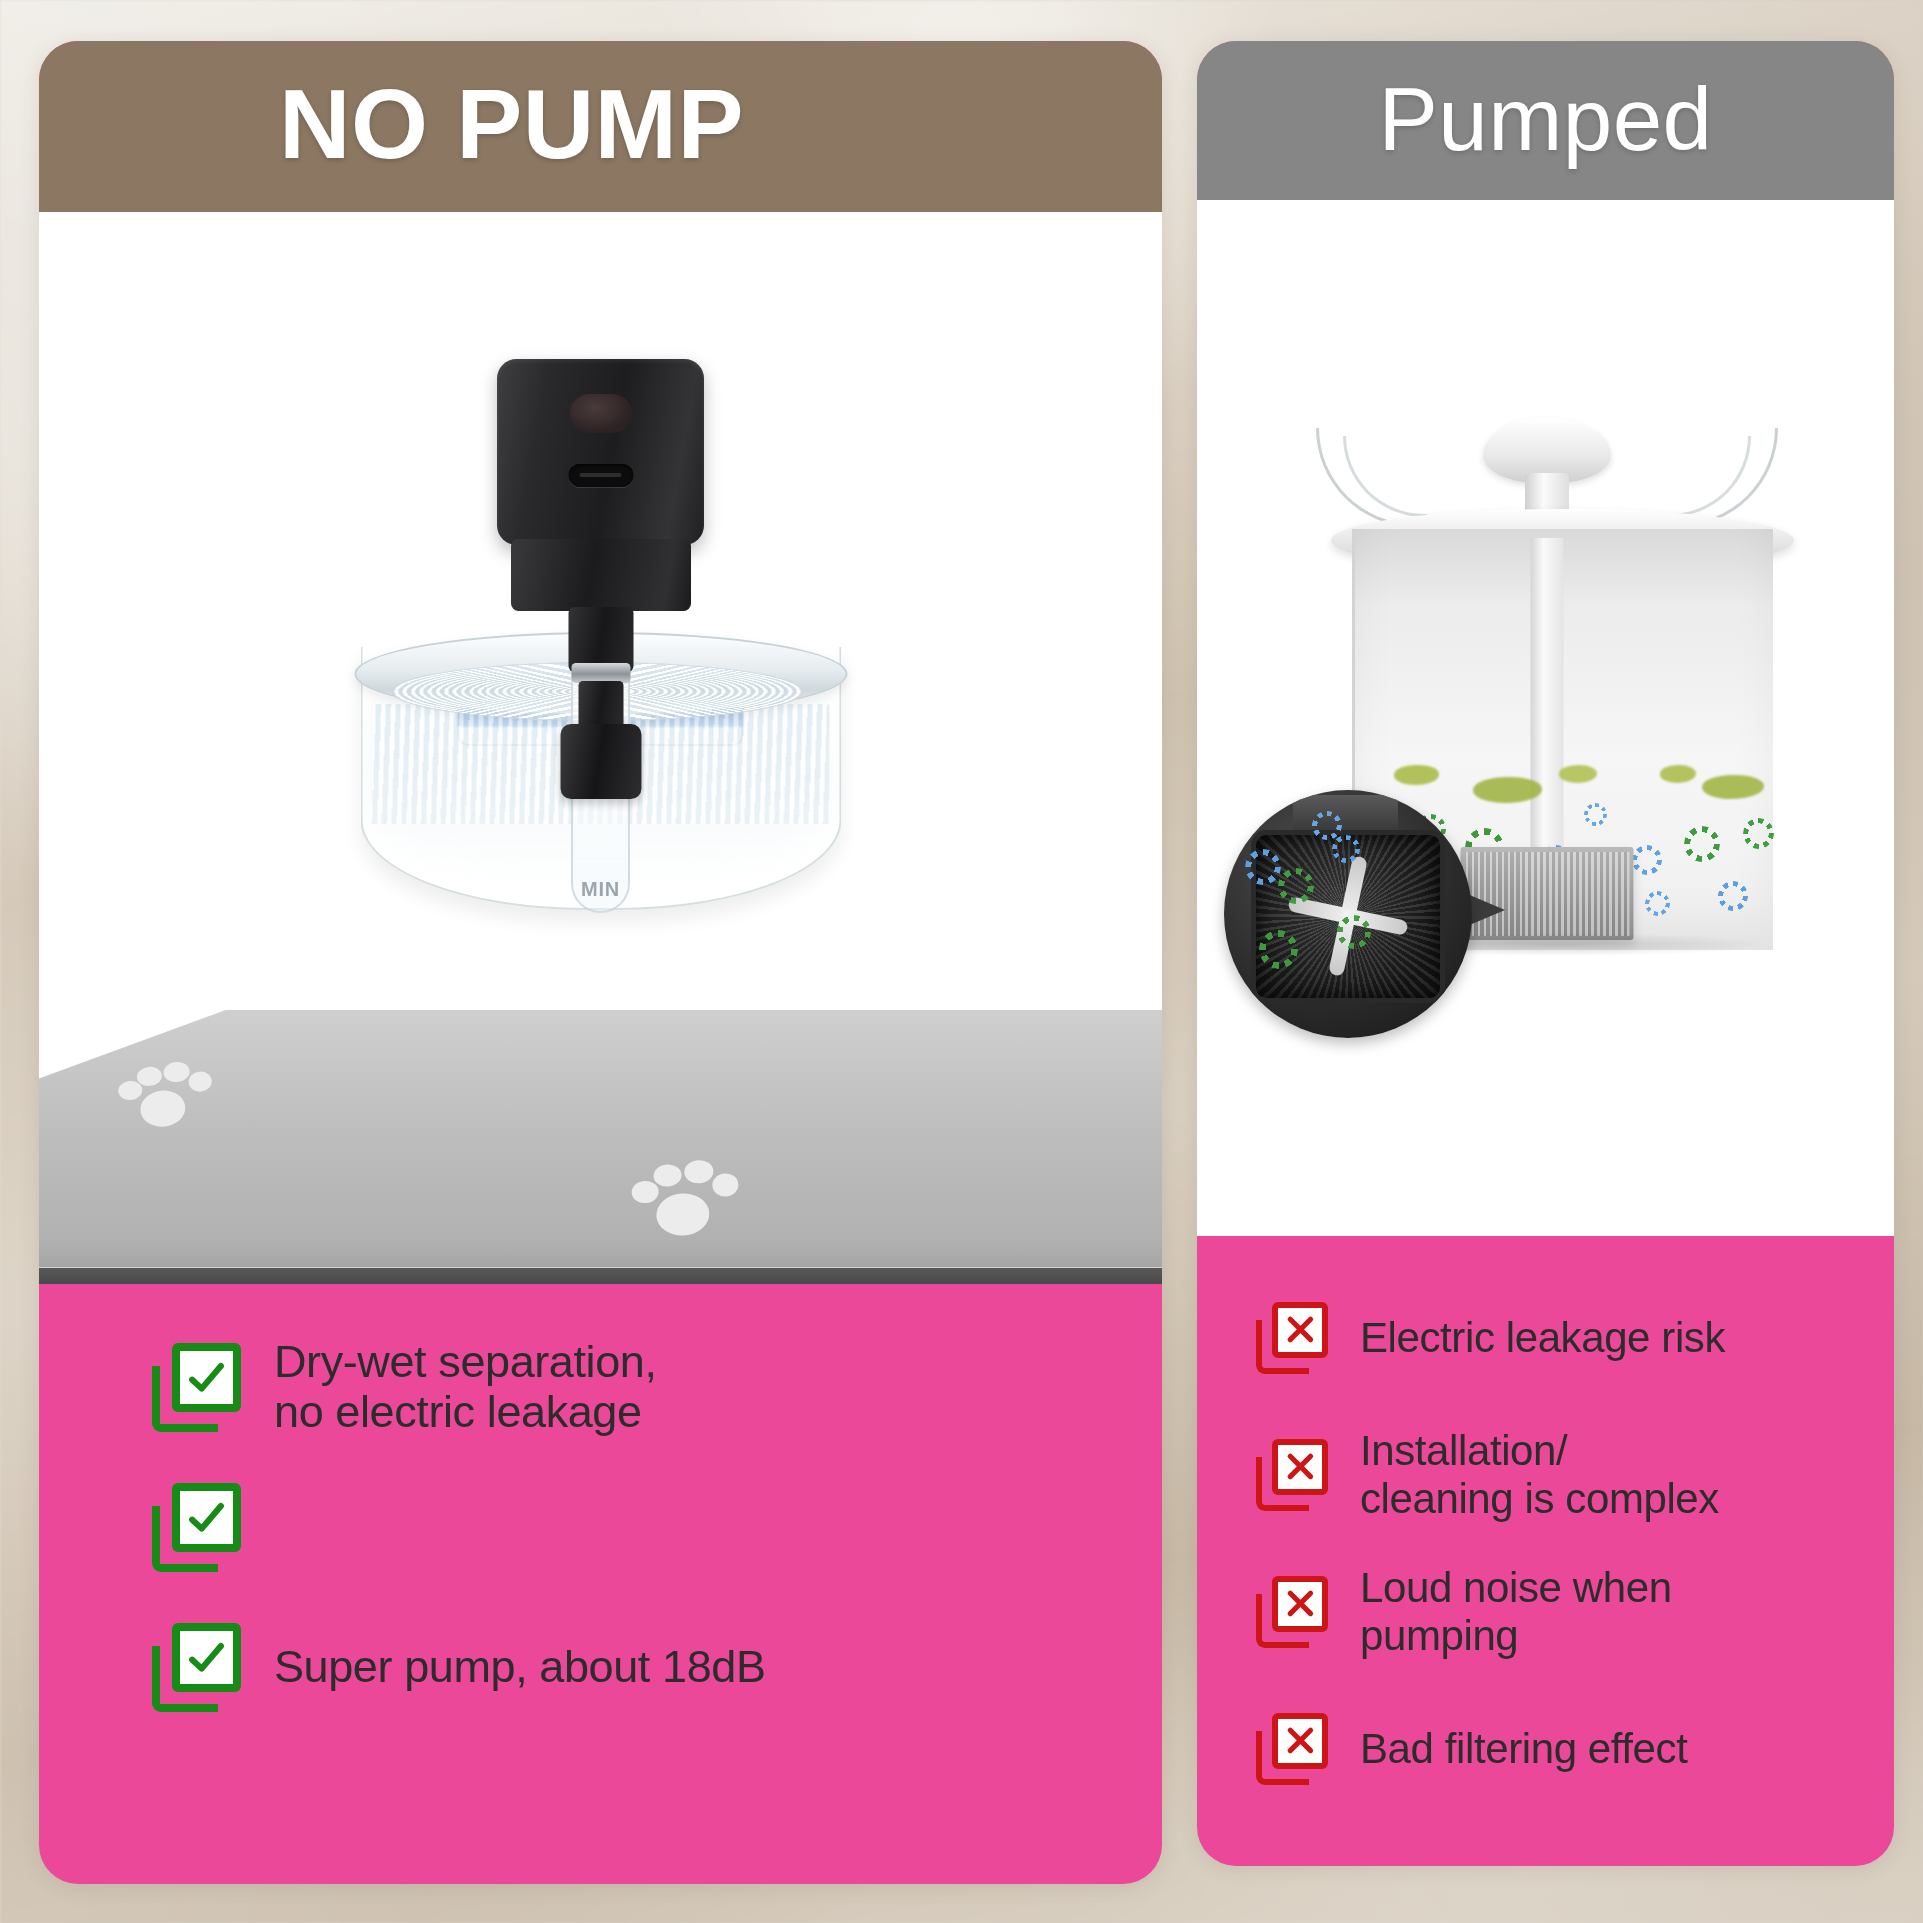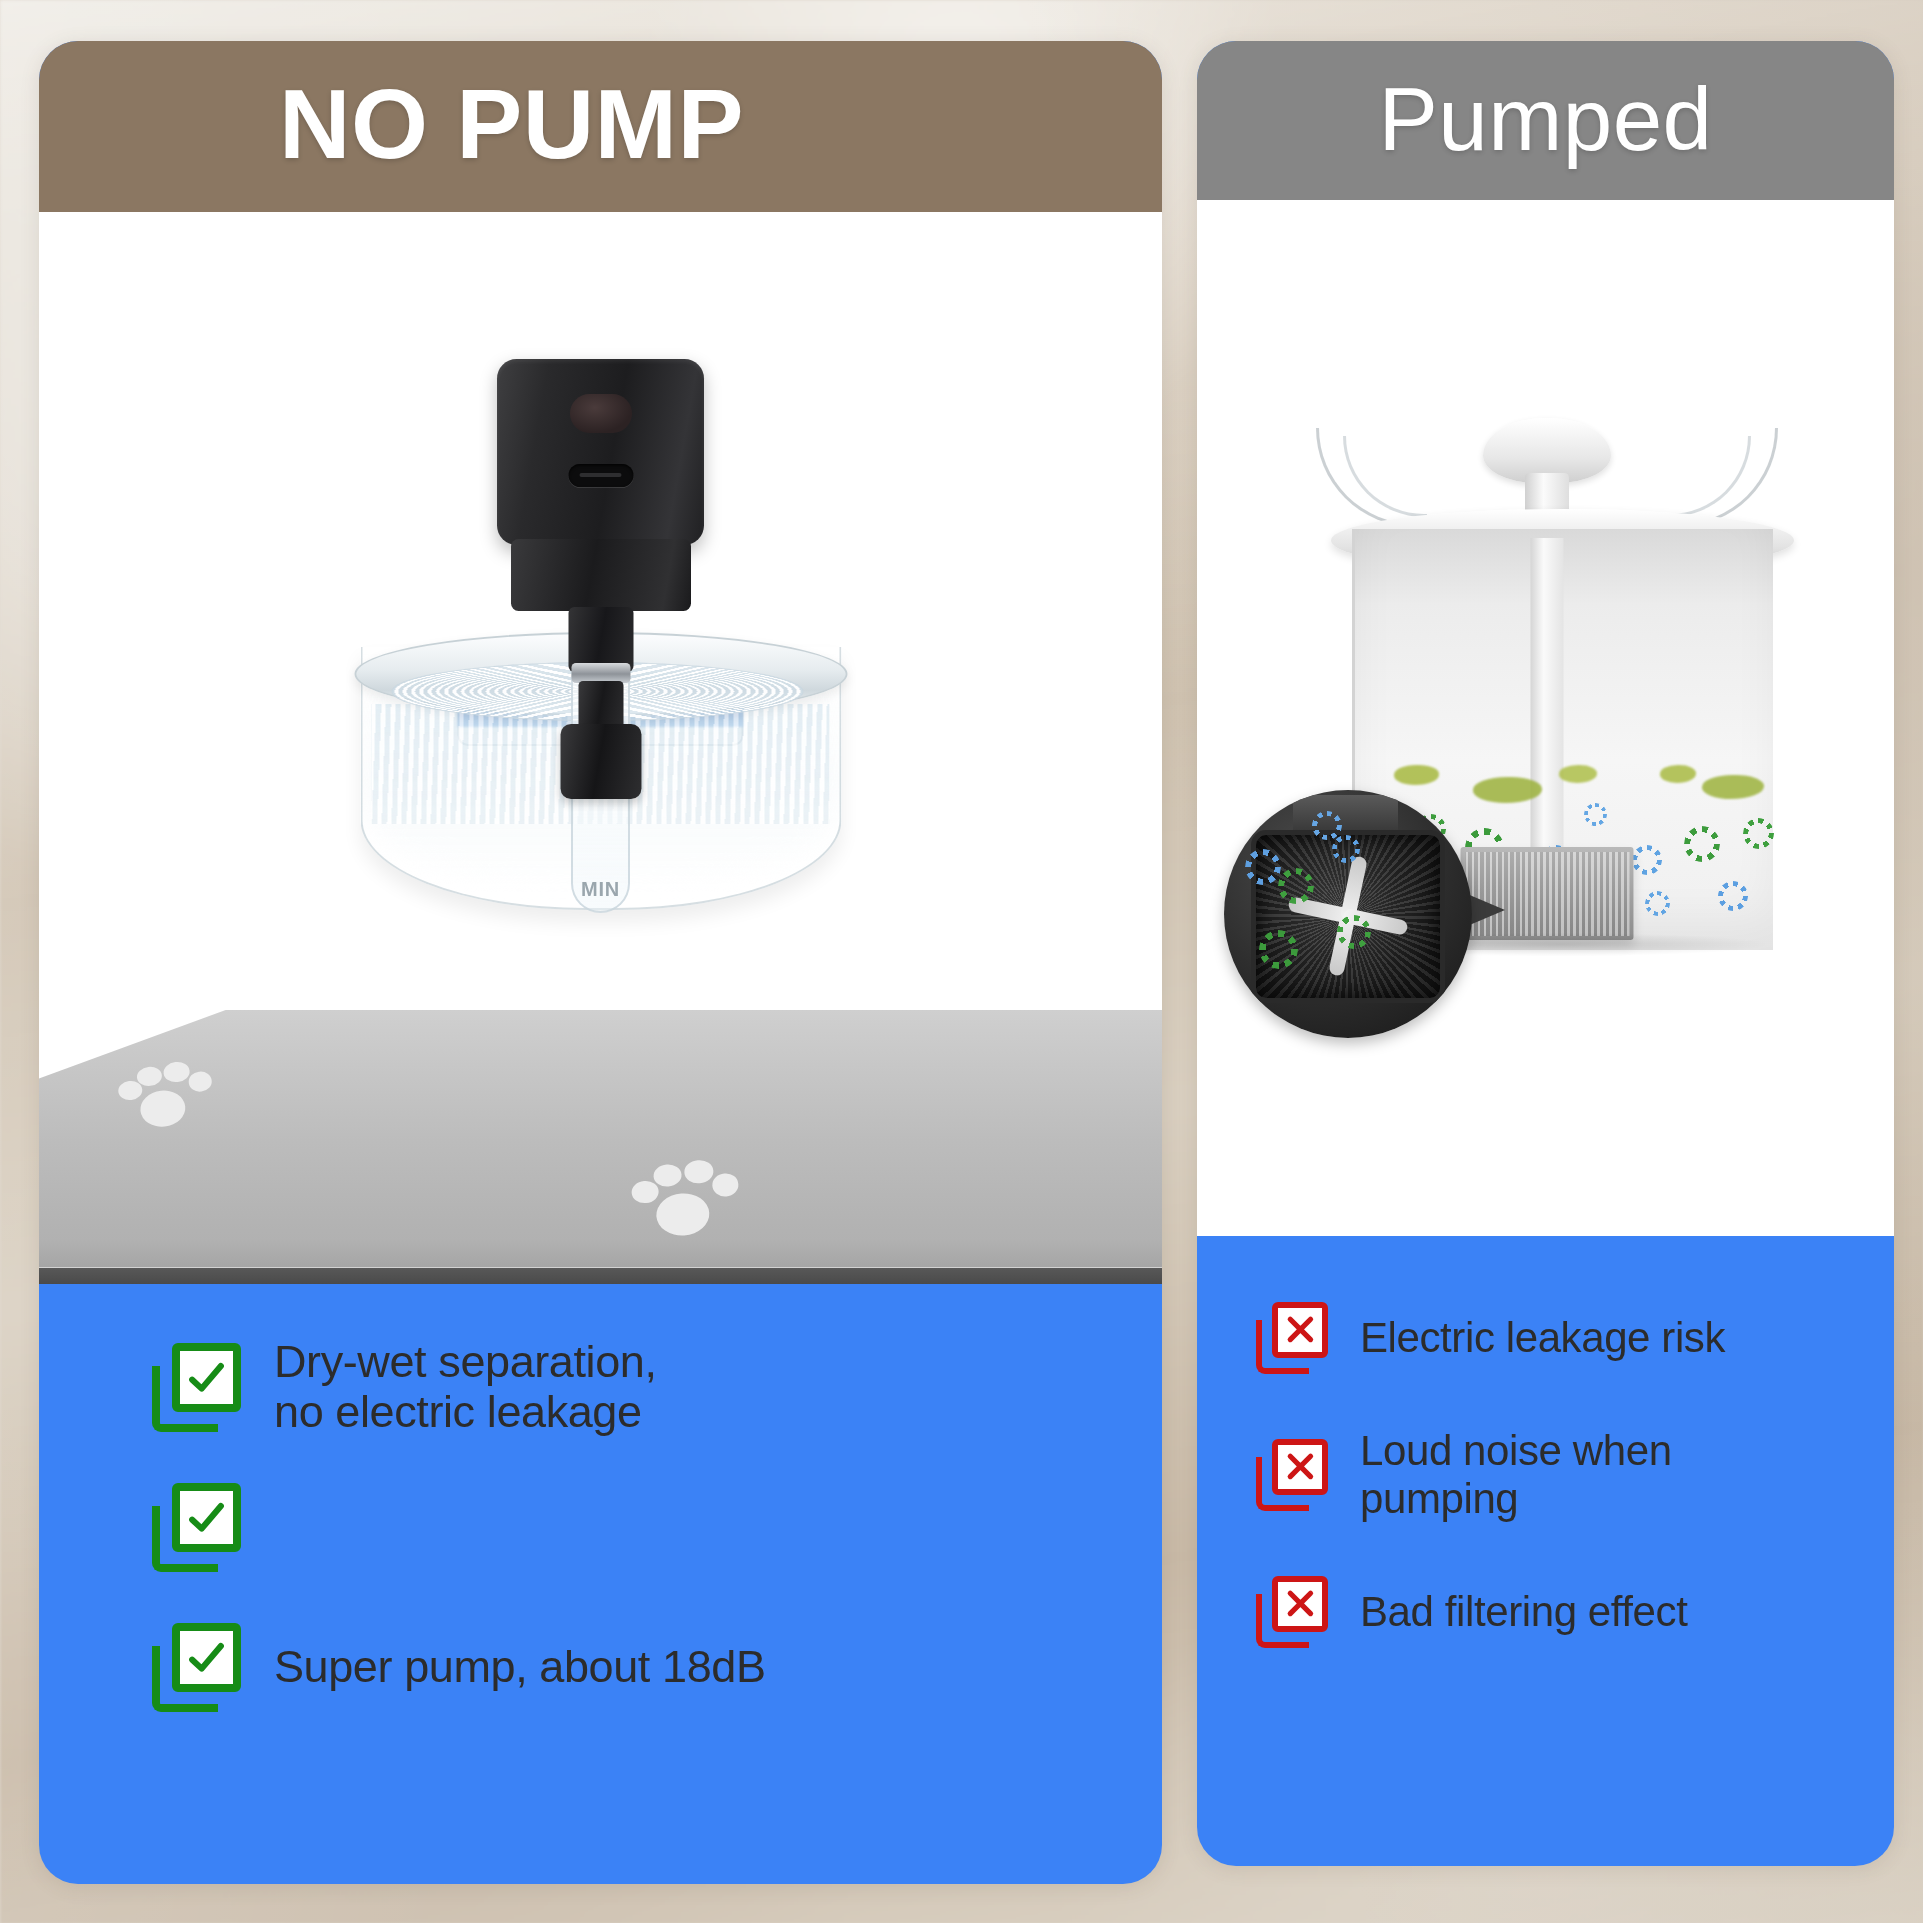--- a/index.html
+++ b/index.html
@@ -26,21 +26,21 @@
   #bg-veil{
     position:absolute; inset:0;
     background:
       linear-gradient(100deg, rgba(255,255,255,.16) 0%, rgba(255,255,255,0) 35%),
       linear-gradient(260deg, rgba(190,176,158,.22) 0%, rgba(190,176,158,0) 40%);
   }
 
   
   .card {
     position:absolute;
-    background:#3b82f6;
+    background:#ec4899;
     border-radius:39px;
     overflow:hidden;
     box-shadow:0 3px 19.5px rgba(90,75,60,.13);
   }
   #card-left  { left:39px;   top:41px;  width:1123px; height:1843px; }
   #card-right { left:1197px; top:41px;  width:697px;  height:1825px; }
 
   .card-header {
     width:100%;
     display:flex; align-items:center; justify-content:center;
@@ -538,31 +538,44 @@
           <span class="front"></span>
         <span class="glyph">
           <svg viewBox="0 0 24 24" fill="none" stroke="currentColor" stroke-width="3.6" stroke-linecap="round">
               <path d="M5 5 L19 19 M19 5 L5 19"></path>
             </svg>
         </span>
       </span>
       <span class="feat-text">Electric leakage risk</span>
     </div>
 
-
     <div class="feat">
       <span class="badge red">
         <span class="back"></span>
           <span class="front"></span>
         <span class="glyph">
           <svg viewBox="0 0 24 24" fill="none" stroke="currentColor" stroke-width="3.6" stroke-linecap="round">
               <path d="M5 5 L19 19 M19 5 L5 19"></path>
             </svg>
         </span>
       </span>
+      <span class="feat-text">Installation/
+cleaning is complex</span>
+    </div>
+
+    <div class="feat">
+      <span class="badge red">
+        <span class="back"></span>
+          <span class="front"></span>
+        <span class="glyph">
+          <svg viewBox="0 0 24 24" fill="none" stroke="currentColor" stroke-width="3.6" stroke-linecap="round">
+              <path d="M5 5 L19 19 M19 5 L5 19"></path>
+            </svg>
+        </span>
+      </span>
       <span class="feat-text">Loud noise when
 pumping</span>
     </div>
 
     <div class="feat">
       <span class="badge red">
         <span class="back"></span>
           <span class="front"></span>
         <span class="glyph">
           <svg viewBox="0 0 24 24" fill="none" stroke="currentColor" stroke-width="3.6" stroke-linecap="round">

